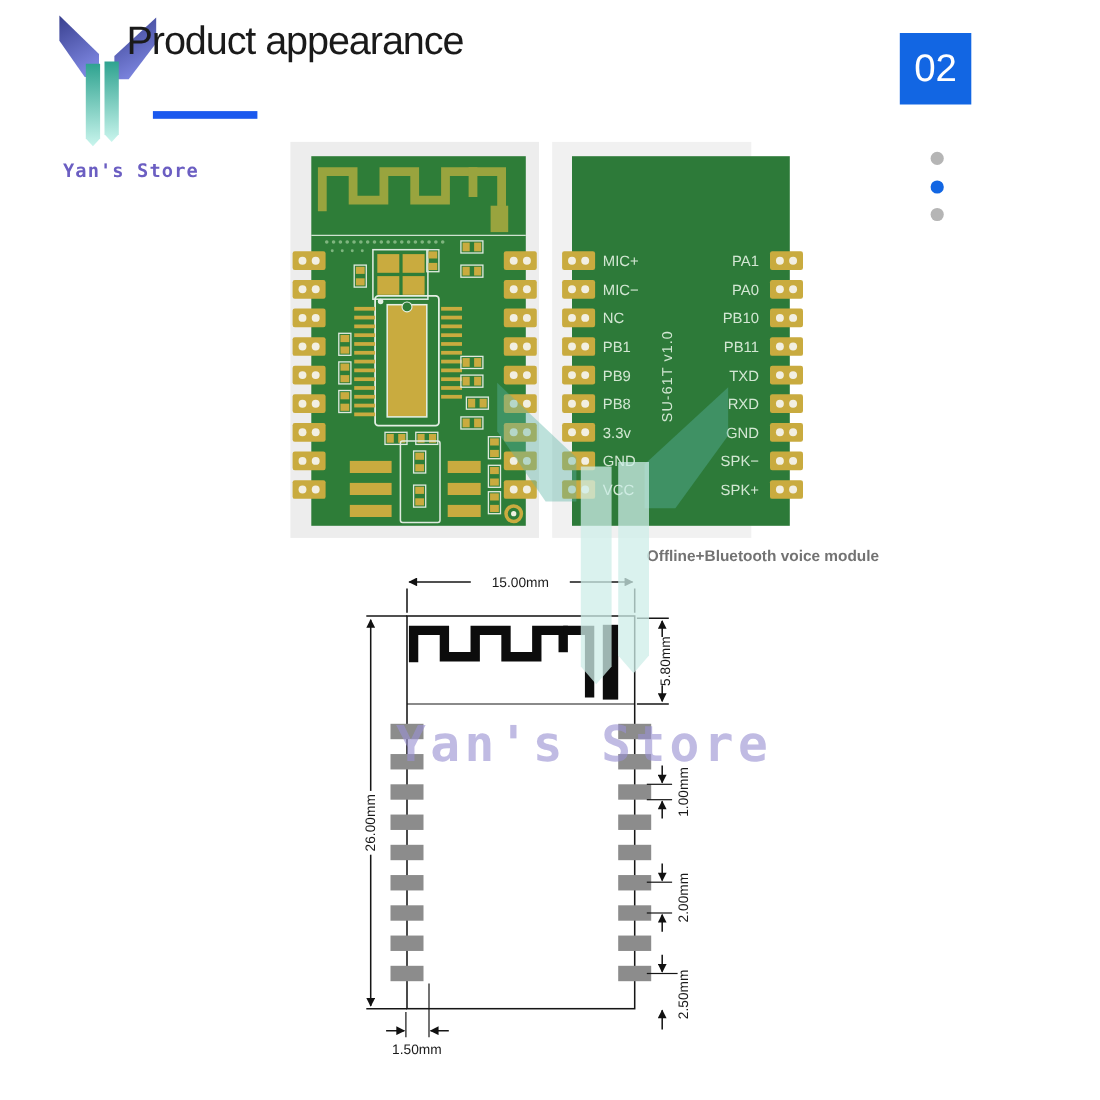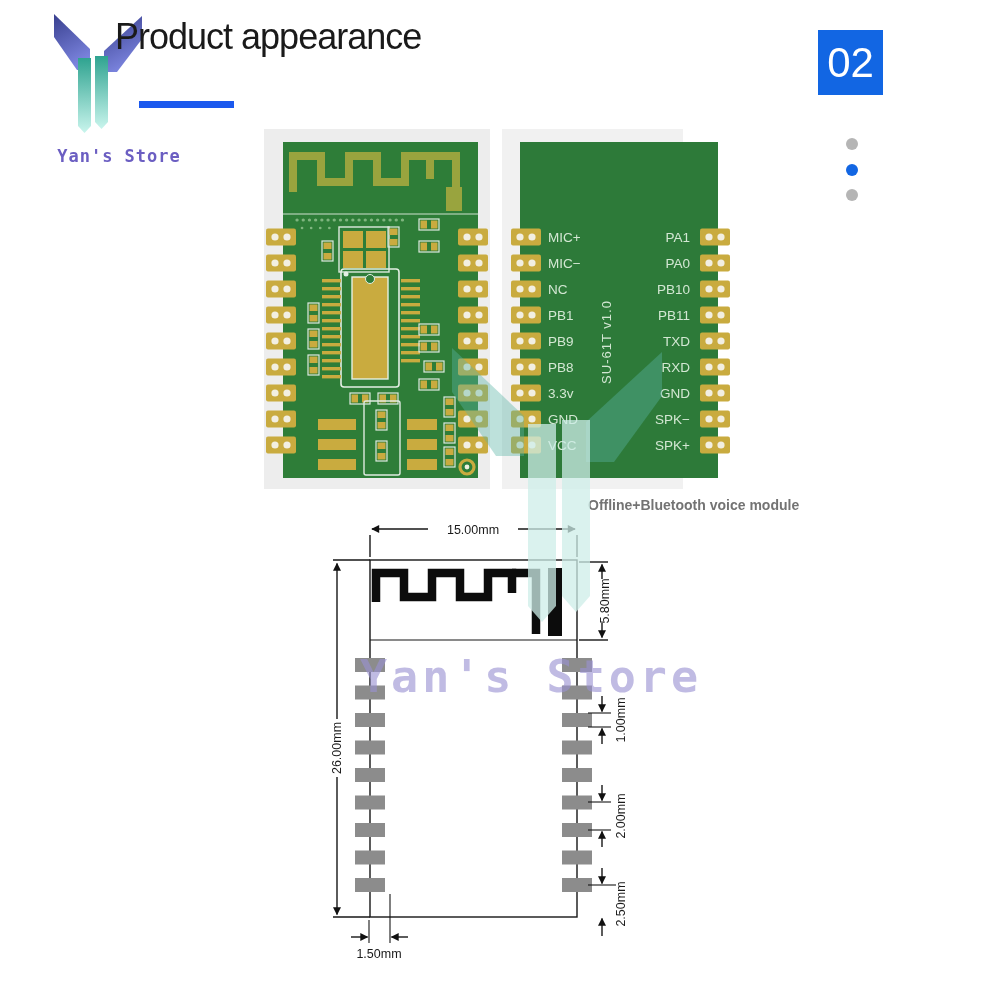--- a/index.html
+++ b/index.html
@@ -3,21 +3,21 @@
 <meta charset="utf-8">
 <style>
   html,body{margin:0;padding:0;background:#fff;}
   #stage{position:relative;width:1000px;height:1000px;background:#fff;overflow:hidden;
          font-family:"Liberation Sans",sans-serif;}
   .abs{position:absolute;}
   
   #page-title{left:115px;top:16px;font-size:36px;font-weight:400;color:#1a1a1a;
               letter-spacing:-1px;white-space:nowrap;z-index:3;}
   #title-underline{left:139px;top:101px;width:95px;height:7px;z-index:3;}
-  #section-badge{left:818px;top:30px;width:65px;height:65px;color:#fff;font-size:42px;
+  #section-badge{left:818px;top:30px;width:65px;height:65px;color:#fff;font-size:35px;
                  display:flex;align-items:center;justify-content:center;z-index:3;}
   .page-dot{left:846px;width:12px;height:12px;border-radius:50%;z-index:3;}
   
   #brand-logo{left:50px;top:12px;z-index:2;}
   #store-name{left:40px;top:146px;width:158px;text-align:center;font-family:"DejaVu Sans Mono",monospace;
               font-weight:700;font-size:17px;letter-spacing:1px;color:#6b5ec2;z-index:2;}
   
   #front-card{left:264px;top:129px;width:226px;height:360px;background:#ededed;z-index:1;}
   #back-card{left:502px;top:129px;width:181px;height:360px;background:#f1f1f1;z-index:1;}
   #module-caption{left:588px;top:497px;font-size:14px;font-weight:700;color:#737373;z-index:2;white-space:nowrap;}

